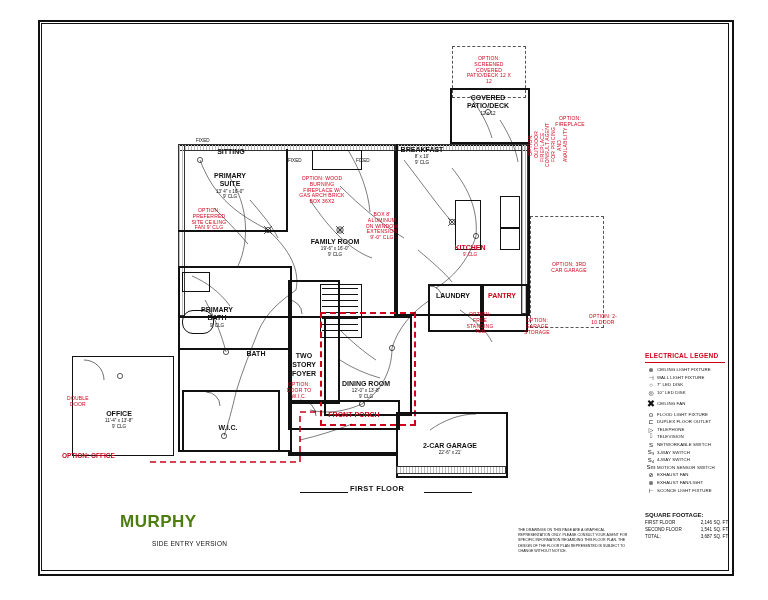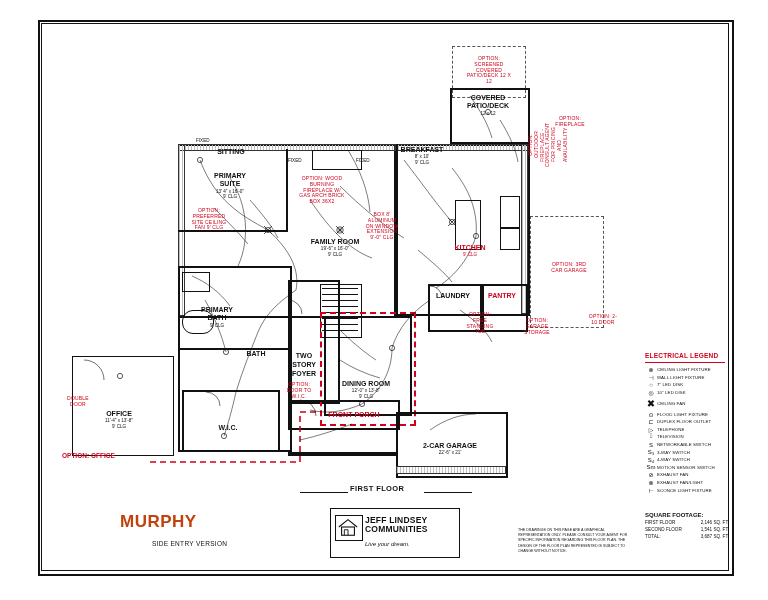--- a/index.html
+++ b/index.html
@@ -23,21 +23,21 @@
   .dashthick{position:absolute;border:2px dashed #d0021b;}
 
   svg.overlay{position:absolute;left:0;top:0;width:768px;height:600px;pointer-events:none;}
 
   
   .titleblock{position:absolute;left:330px;top:508px;width:128px;height:48px;border:1px solid #111;background:#fff;}
   .tb-logo{position:absolute;left:4px;top:6px;width:26px;height:24px;border:1px solid #111;}
   .tb-name{position:absolute;left:34px;top:7px;font-size:8.5px;font-weight:bold;line-height:1.05;letter-spacing:.2px;color:#111;}
   .tb-tag{position:absolute;left:34px;top:32px;font-size:6px;font-style:italic;color:#111;}
 
-  .plan-title{position:absolute;left:120px;top:512px;font-size:17px;font-weight:bold;color:#c2410c;letter-spacing:.5px;}
+  .plan-title{position:absolute;left:120px;top:512px;font-size:17px;font-weight:bold;color:#4d7c0f;letter-spacing:.5px;}
   .plan-sub{position:absolute;left:152px;top:540px;font-size:6.5px;color:#111;letter-spacing:.3px;}
 
   .ff-label{position:absolute;left:350px;top:484px;font-size:7.5px;font-weight:bold;color:#111;letter-spacing:.4px;}
   .ff-rule{position:absolute;background:#111;height:1px;}
 
   
   .legend{position:absolute;left:645px;top:352px;width:80px;}
   .legend h4{margin:0 0 3px 0;font-size:6.5px;font-weight:bold;color:#d0021b;letter-spacing:.2px;}
   .legend-rule{width:80px;height:1px;background:#d0021b;margin-bottom:3px;}
   .lrow{display:flex;align-items:center;height:7.6px;}
@@ -267,34 +267,20 @@
 
   <div class="optlabel" style="left:62px;top:452px;">OPTION: OFFICE</div>
 
   <div class="ff-rule" style="left:300px;top:492px;width:48px;"></div>
   <div class="ff-label">FIRST FLOOR</div>
   <div class="ff-rule" style="left:424px;top:492px;width:48px;"></div>
 
   <div class="plan-title">MURPHY</div>
   <div class="plan-sub">SIDE ENTRY VERSION</div>
 
-  <div class="titleblock">
-    <div class="tb-logo">
-      <svg viewBox="0 0 26 24" width="24" height="22">
-        <path d="M3 12 L13 4 L23 12" fill="none" stroke="#111" stroke-width="1.2"></path>
-        <rect x="6" y="12" width="14" height="9" fill="none" stroke="#111" stroke-width="1.2"></rect>
-        <path d="M9 21 L9 15 L13 15 L13 21" fill="none" stroke="#111" stroke-width="1"></path>
-      </svg>
-    </div>
-    <div class="tb-name">
-      <span>JEFF LINDSEY</span><br>
-      <span>COMMUNITIES</span>
-    </div>
-    <div class="tb-tag">Live your dream.</div>
-  </div>
 
   <div class="disclaimer">THE DRAWINGS ON THIS PAGE ARE A GRAPHICAL REPRESENTATION ONLY. PLEASE CONSULT YOUR AGENT FOR SPECIFIC INFORMATION REGARDING THIS FLOOR PLAN. THE DESIGN OF THE FLOOR PLAN REPRESENTED IS SUBJECT TO CHANGE WITHOUT NOTICE.</div>
 
   <div class="legend">
     <h4>ELECTRICAL LEGEND</h4>
     <div class="legend-rule"></div>
 
     <div class="lrow">
         <span class="lsym">⊗</span>
         <span class="ltext">CEILING LIGHT FIXTURE</span>

